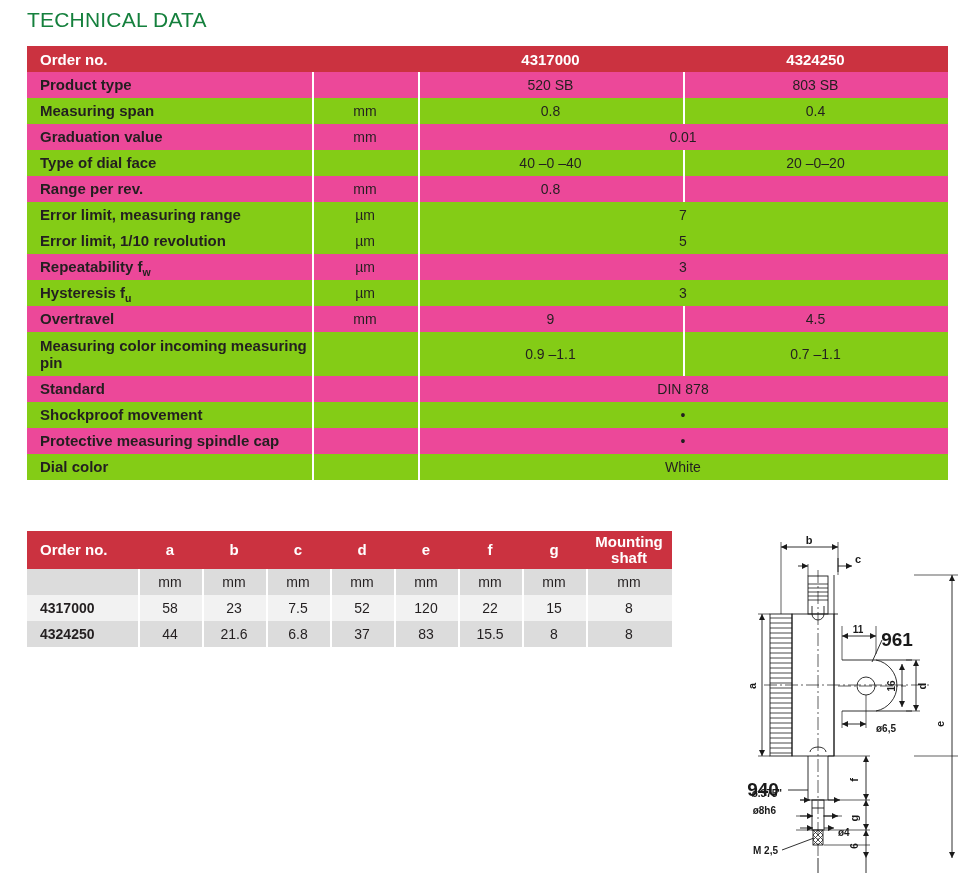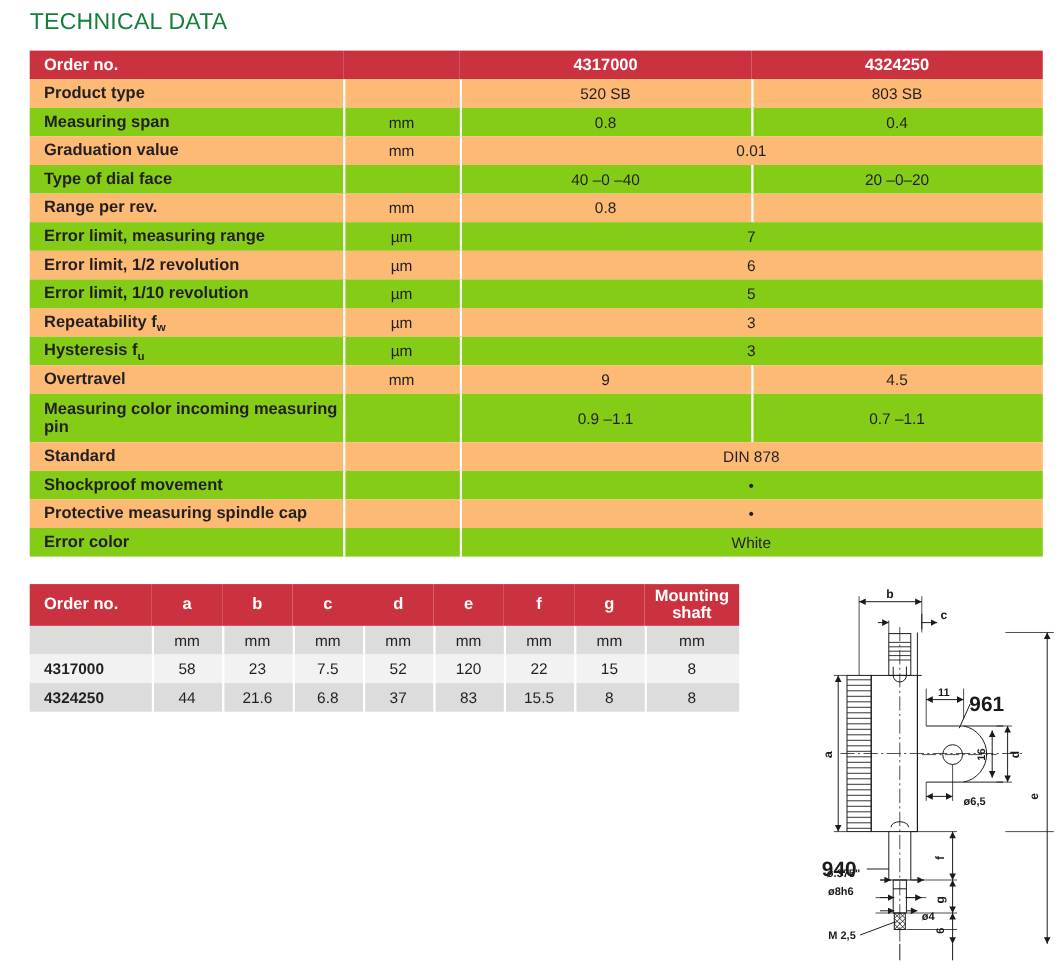--- a/index.html
+++ b/index.html
@@ -50,21 +50,21 @@
   }
   #spec-table thead th {
     background: #cb3240;
     color: #ffffff;
     font-weight: 700;
     font-size: 15px;
   }
   #spec-table thead th.lbl { text-align: left; padding-left: 13px; }
   #spec-table thead th.val { text-align: center; }
 
-  #spec-table tbody tr.odd  td { background: #fdba74; }
+  #spec-table tbody tr.odd  td { background: #ec4899; }
   #spec-table tbody tr.even td { background: #84cc16; }
 
   #spec-table td.lbl {
     text-align: left;
     padding-left: 13px;
     font-weight: 600;
     font-size: 15px;
     line-height: 1.15;
   }
   #spec-table td.unit { text-align: center; font-size: 14px; }
@@ -183,25 +183,20 @@
         <td class="lbl">Range per rev.</td>
         <td class="unit">mm</td>
         <td class="val v1">0.8</td>
         <td class="val v2"></td>
       </tr>
       <tr class="even">
         <td class="lbl">Error limit, measuring range</td>
         <td class="unit">µm</td>
         <td class="val vspan" colspan="2">7</td>
       </tr>
-      <tr class="odd">
-        <td class="lbl">Error limit, 1/2 revolution</td>
-        <td class="unit">µm</td>
-        <td class="val vspan" colspan="2">6</td>
-      </tr>
       <tr class="even">
         <td class="lbl">Error limit, 1/10 revolution</td>
         <td class="unit">µm</td>
         <td class="val vspan" colspan="2">5</td>
       </tr>
       <tr class="odd">
         <td class="lbl">Repeatability f<sub>w</sub></td>
         <td class="unit">µm</td>
         <td class="val vspan" colspan="2">3</td>
       </tr>
@@ -231,21 +226,21 @@
         <td class="lbl">Shockproof movement</td>
         <td class="unit"></td>
         <td class="val vspan dot" colspan="2">•</td>
       </tr>
       <tr class="odd">
         <td class="lbl">Protective measuring spindle cap</td>
         <td class="unit"></td>
         <td class="val vspan dot" colspan="2">•</td>
       </tr>
       <tr class="even">
-        <td class="lbl">Error color</td>
+        <td class="lbl">Dial color</td>
         <td class="unit"></td>
         <td class="val vspan" colspan="2">White</td>
       </tr>
     </tbody>
 </table>
 
 <table id="dim-table">
   <colgroup>
     <col class="d-order">
       <col class="d-col">

